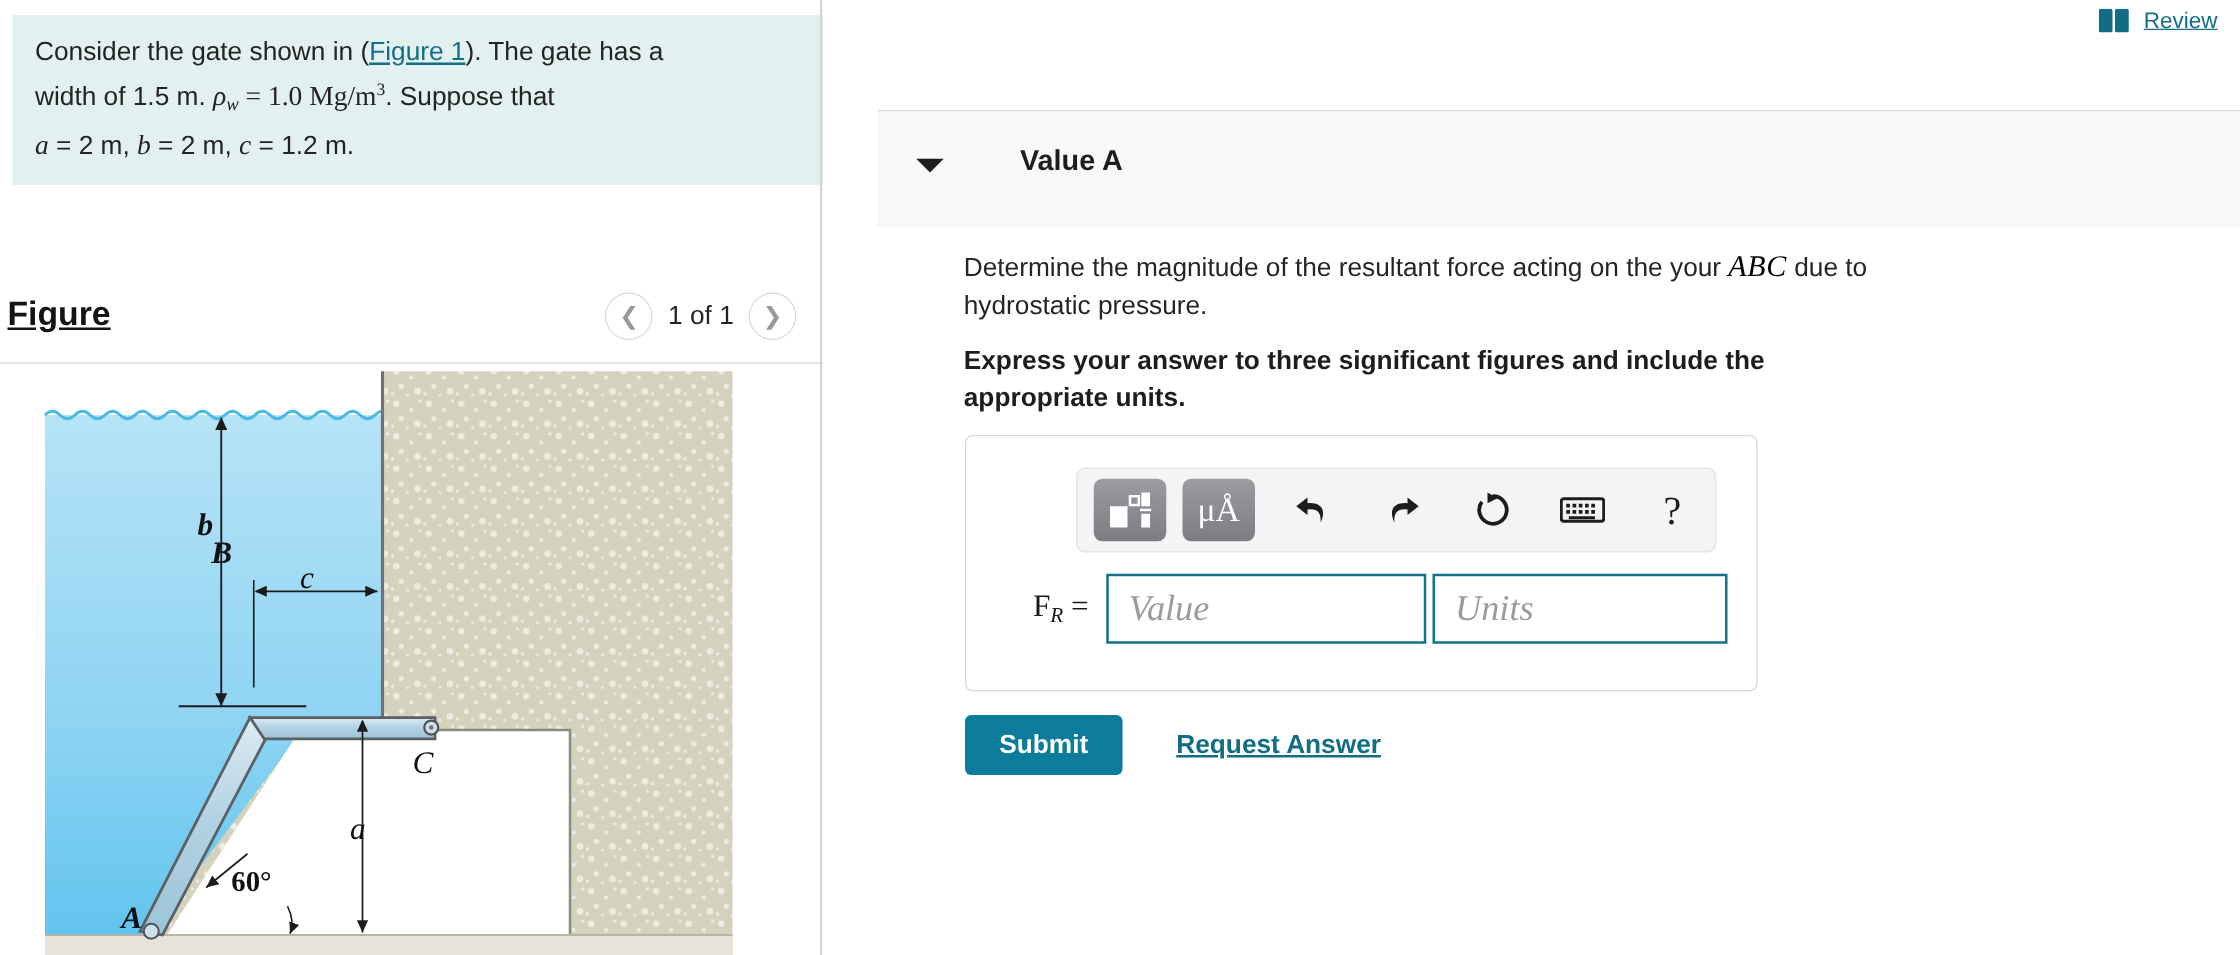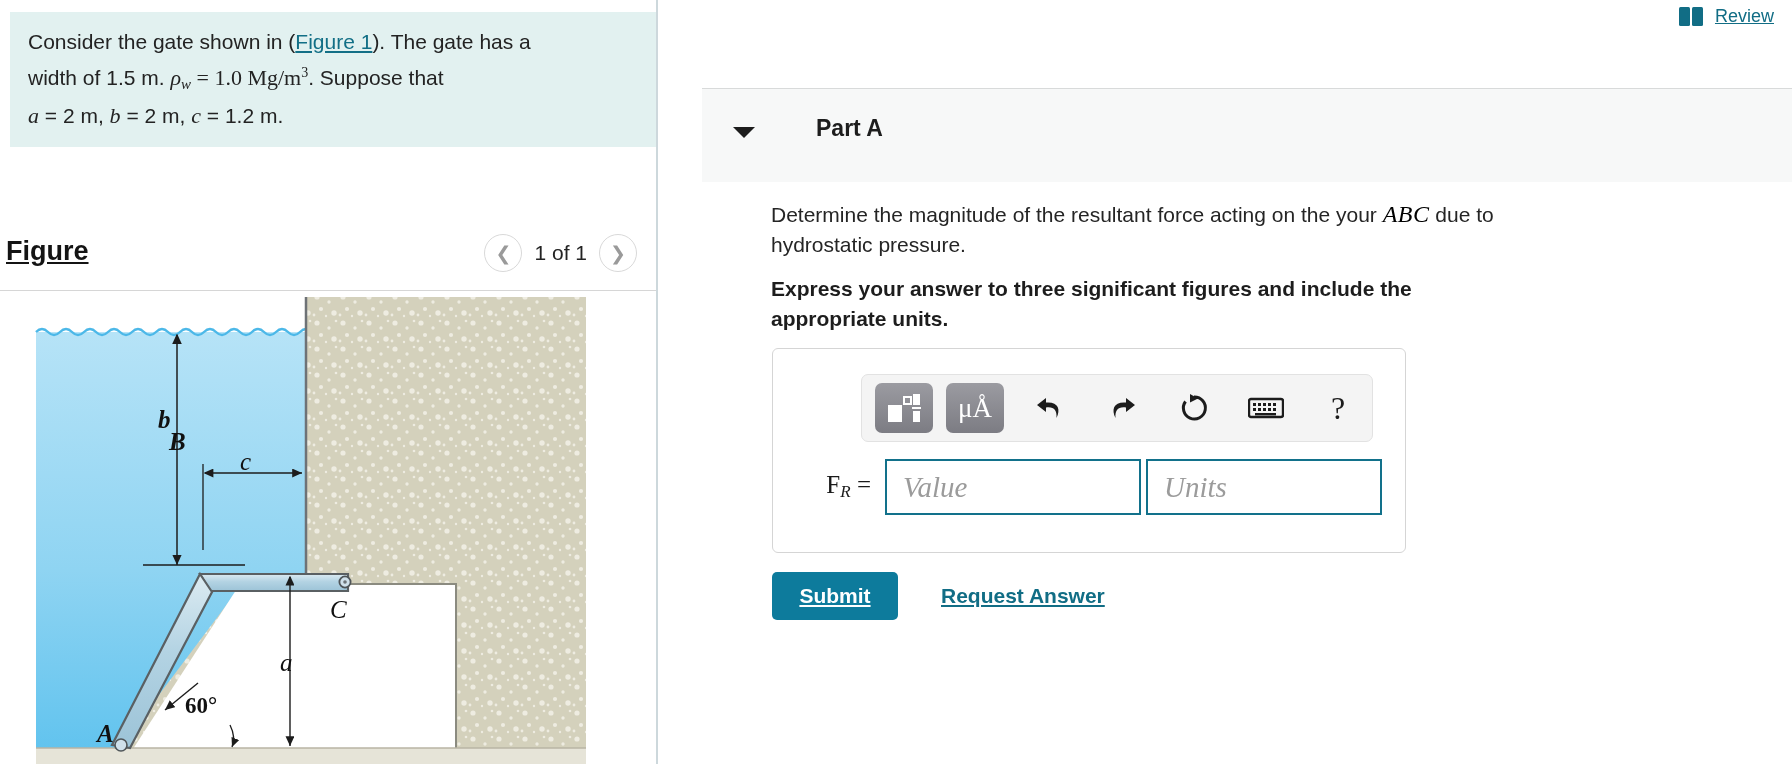--- a/index.html
+++ b/index.html
@@ -336,21 +336,20 @@
   #submit-button {
     width: 126px; height: 48px;
     background: #0d7b9c;
     color: #ffffff;
     border: none;
     border-radius: 5px;
     font-family: "Liberation Sans", sans-serif;
     font-size: 21px;
     font-weight: bold;
     cursor: pointer;
-    text-decoration: underline;
   }
   #request-answer {
     margin-left: 43px;
     font-size: 21px;
     font-weight: bold;
     color: #116d85;
     text-decoration: underline;
     cursor: pointer;
   }
 </style>
@@ -475,21 +474,21 @@
     <div id="review-row">
       <svg id="book-icon" width="25" height="19" viewBox="0 0 25 19">
         <rect x="0" y="0" width="11" height="19" rx="1.5" fill="#116d85"></rect>
         <rect x="13" y="0" width="11" height="19" rx="1.5" fill="#116d85"></rect>
       </svg>
       <span id="review-label" style="color: rgb(17, 109, 133);">Review</span>
     </div>
 
     <div id="part-a-header">
       <div id="part-a-caret"></div>
-      <div id="part-a-label">Part A</div>
+      <div id="part-a-label">Value A</div>
     </div>
 
     <div id="question-block">
       <span class="q-line">Determine the magnitude of the resultant force acting on the your </span><span class="q-math">ABC</span><span class="q-line"> due to hydrostatic pressure.</span>
     </div>
 
     <div id="instruction">Express your answer to three significant figures and include the appropriate units.</div>
 
     <div id="answer-box">
 

